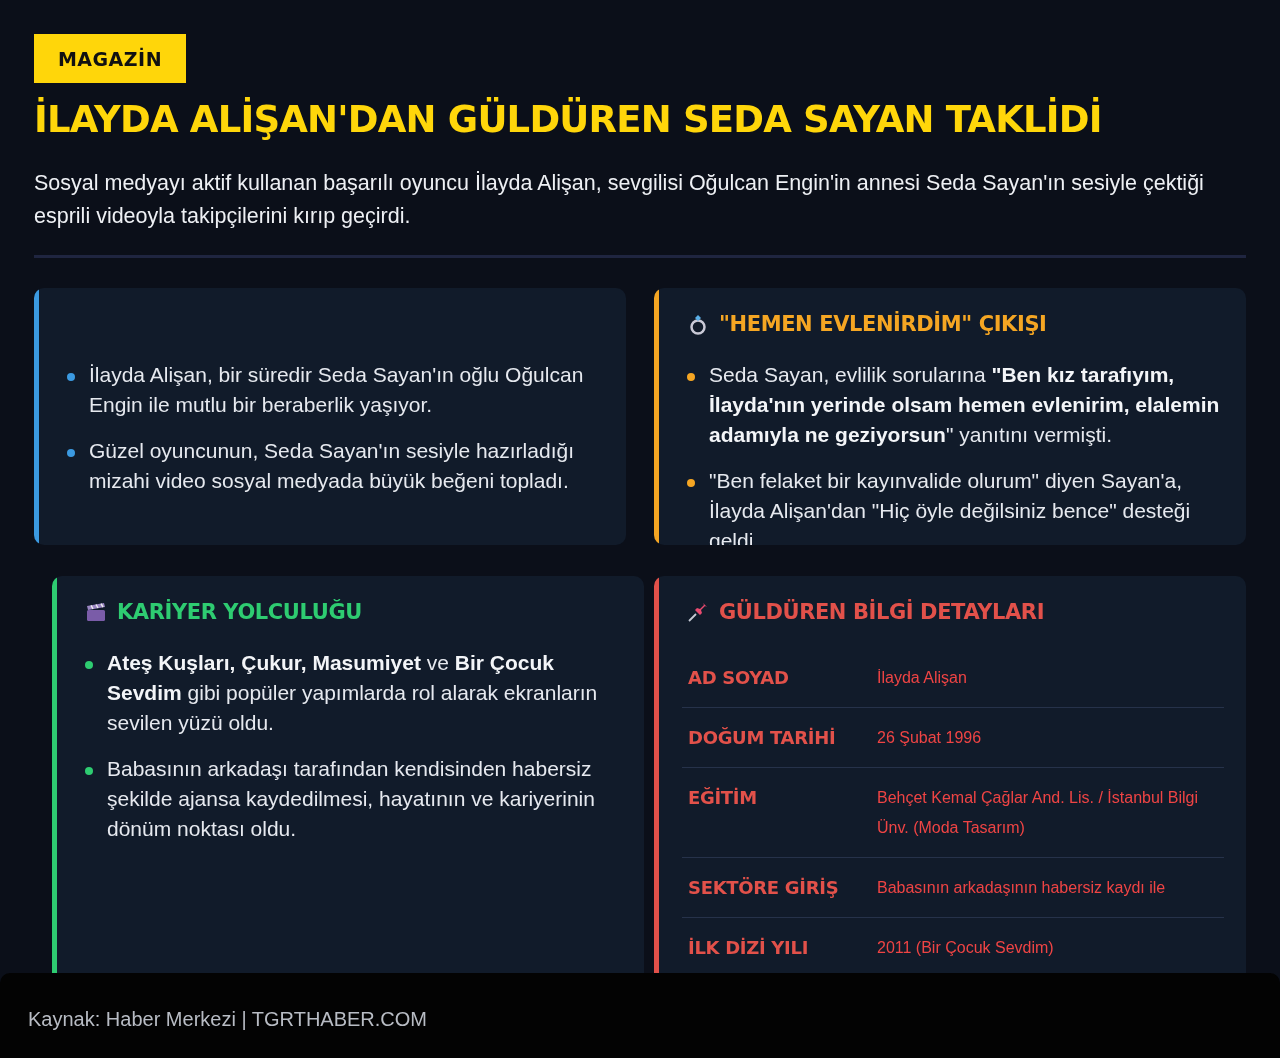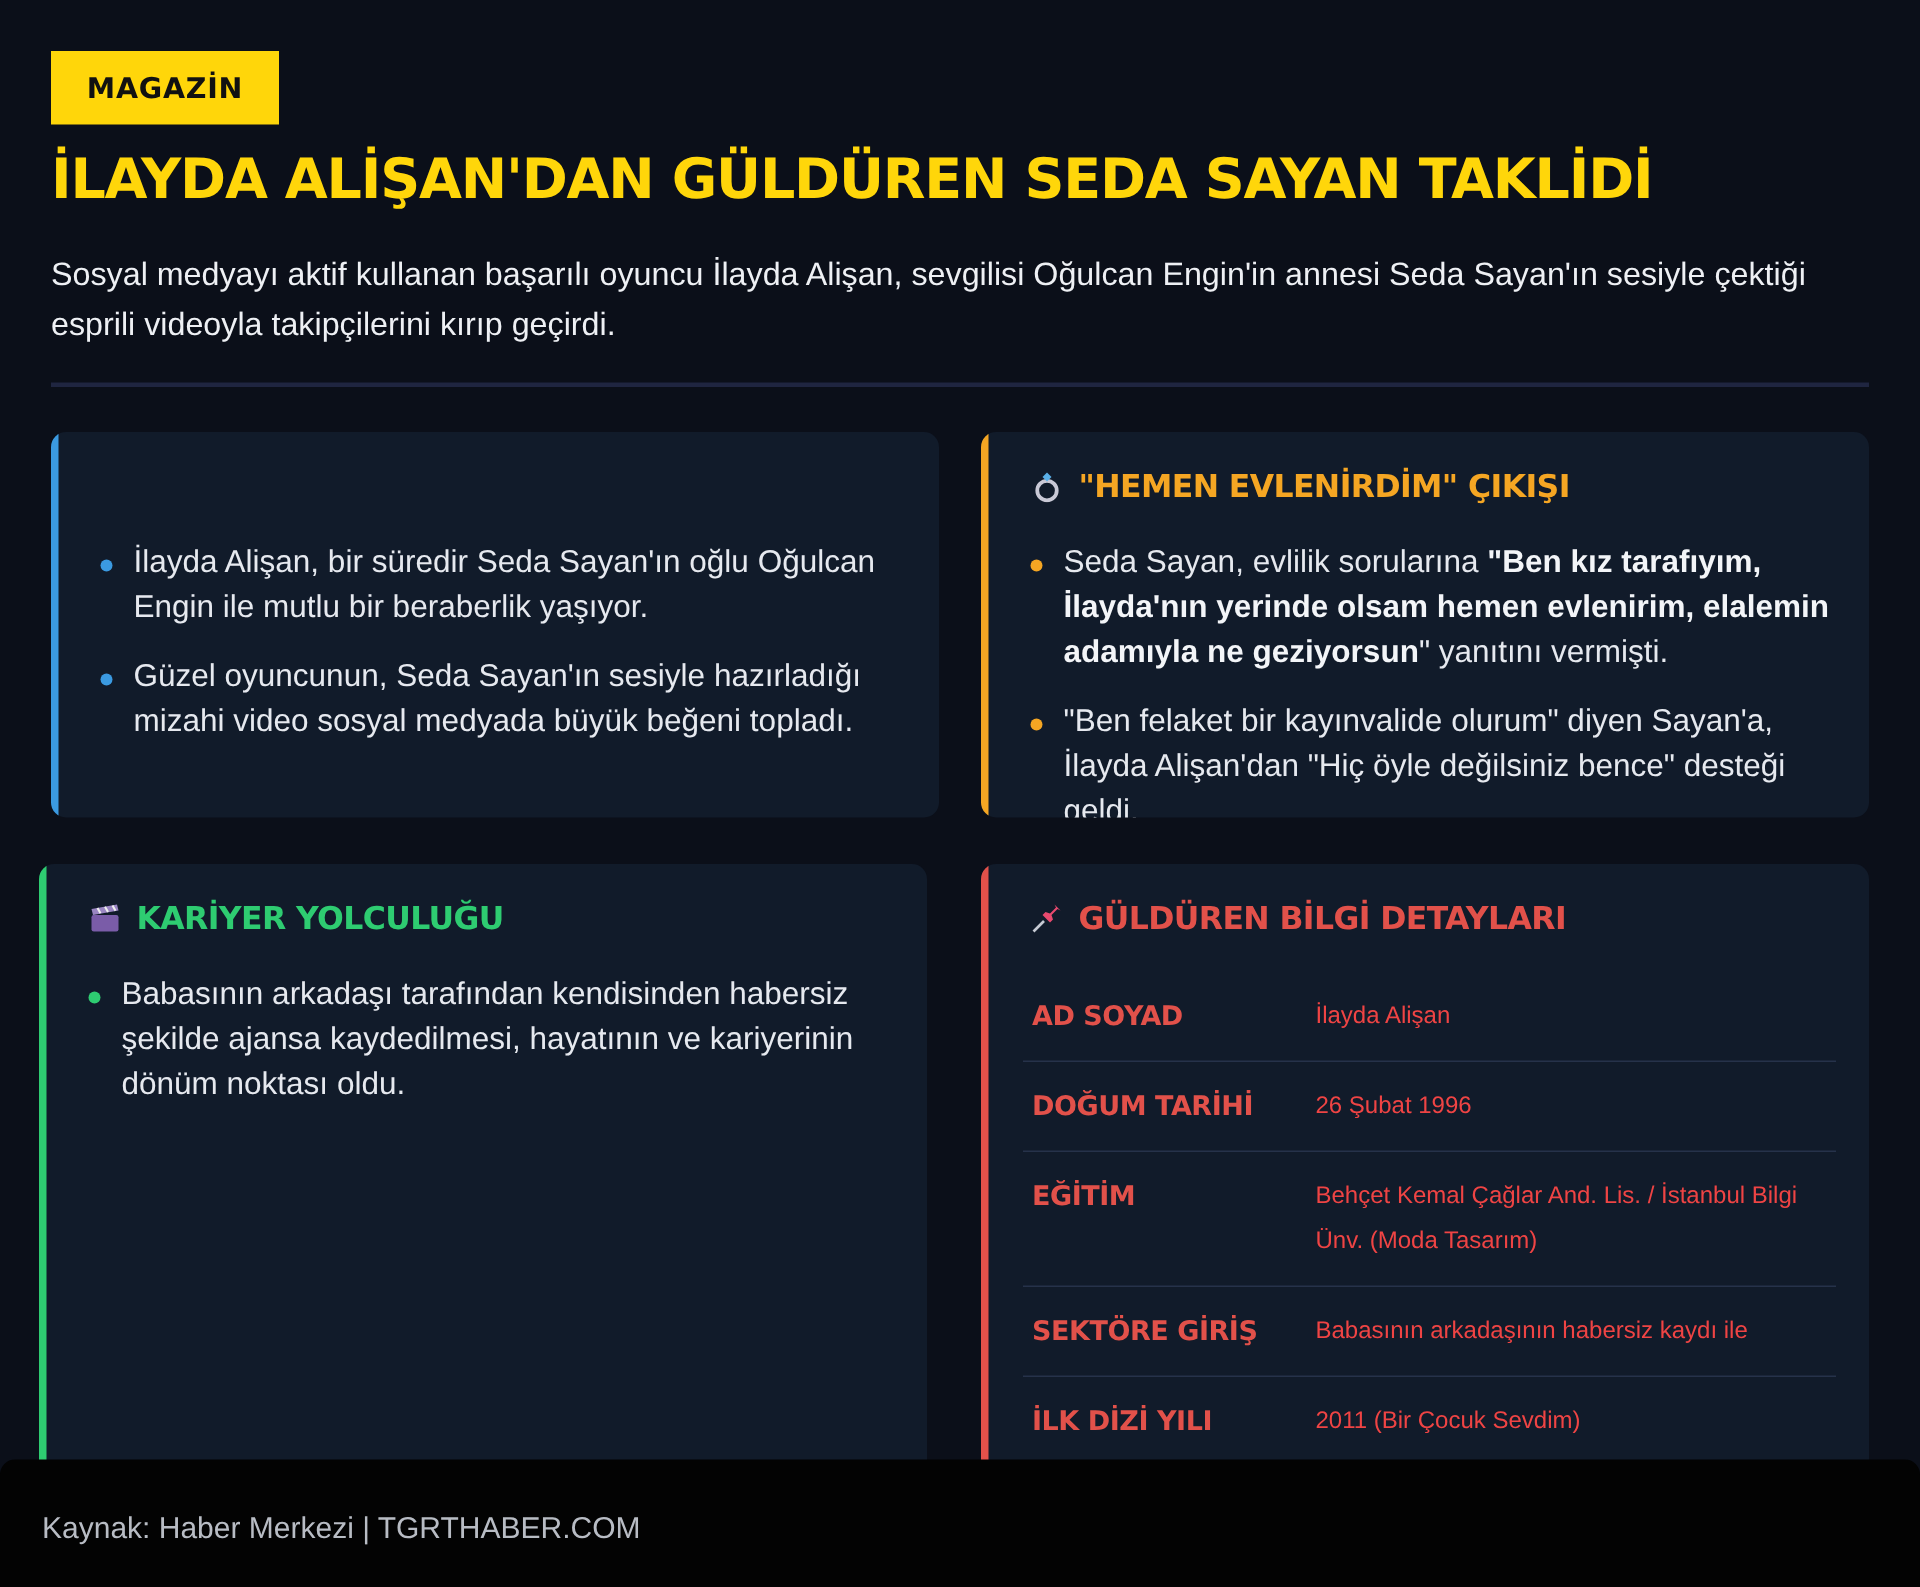--- a/index.html
+++ b/index.html
@@ -109,33 +109,34 @@
           </svg>
       </span>
       <span>"HEMEN EVLENİRDİM" ÇIKIŞI</span>
     </div>
     <ul>
       <li><span class="dot" style="background:#f5a623"></span><span>Seda Sayan, evlilik sorularına </span><b>"Ben kız tarafıyım, İlayda'nın yerinde olsam hemen evlenirim, elalemin adamıyla ne geziyorsun</b><span>" yanıtını vermişti.</span></li>
       <li><span class="dot" style="background:#f5a623"></span><span>"Ben felaket bir kayınvalide olurum" diyen Sayan'a, İlayda Alişan'dan "Hiç öyle değilsiniz bence" desteği geldi.</span></li>
     </ul>
   </section>
 
-  <section class="card" style="left:26px; top:576px; width:592px; height:420px;">
+  <section class="card" style="left:52px; top:576px; width:592px; height:420px;">
     <div class="bar" style="background:#2ecc71;"></div>
     <div class="card-head" style="color:#2ecc71;">
       <span class="icon">
         <svg width="20" height="20" viewBox="0 0 20 20">
             <rect x="1" y="8" width="18" height="11" rx="1.5" fill="#7a5ca8"></rect>
             <path d="M1 4 L18 1 L19 5 L2 8 Z" fill="#9a86c2"></path>
             <path d="M5 3.3 L7 6.8 M10 2.5 L12 6 M15 1.6 L17 5.2" stroke="#eee" stroke-width="1.4"></path>
           </svg>
       </span>
       <span>KARİYER YOLCULUĞU</span>
     </div>
     <ul>
+      <li><span class="dot" style="background:#2ecc71"></span><b>Ateş Kuşları, Çukur, Masumiyet</b><span> ve </span><b>Bir Çocuk Sevdim</b><span> gibi popüler yapımlarda rol alarak ekranların sevilen yüzü oldu.</span></li>
       <li><span class="dot" style="background:#2ecc71"></span><span>Babasının arkadaşı tarafından kendisinden habersiz şekilde ajansa kaydedilmesi, hayatının ve kariyerinin dönüm noktası oldu.</span></li>
     </ul>
   </section>
 
   <section class="card" style="left:654px; top:576px; width:592px; height:420px;">
     <div class="bar" style="background:#e2514a;"></div>
     <div class="card-head" style="color:#e2514a;">
       <span class="icon">
         <svg width="22" height="22" viewBox="0 0 22 22">
             <path d="M2 20 L9 13" stroke="#c7cbd4" stroke-width="1.8"></path>

